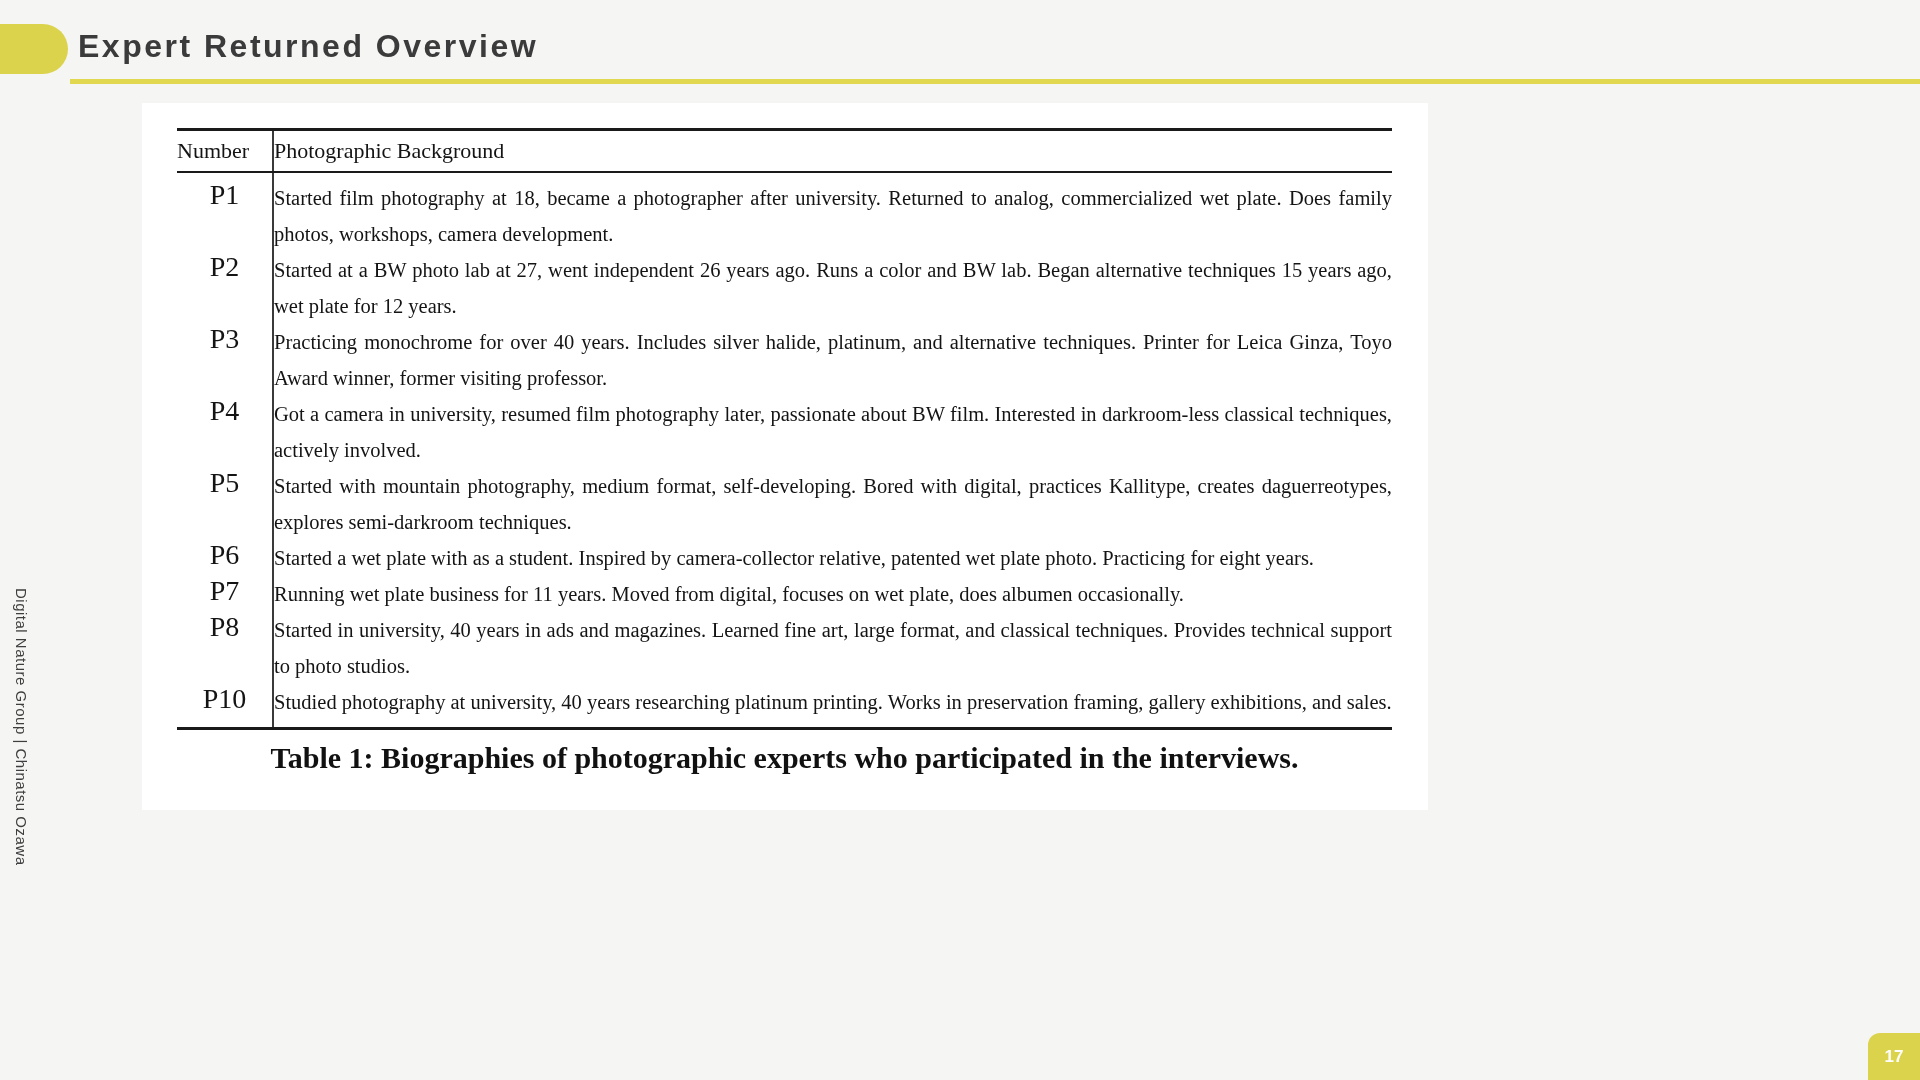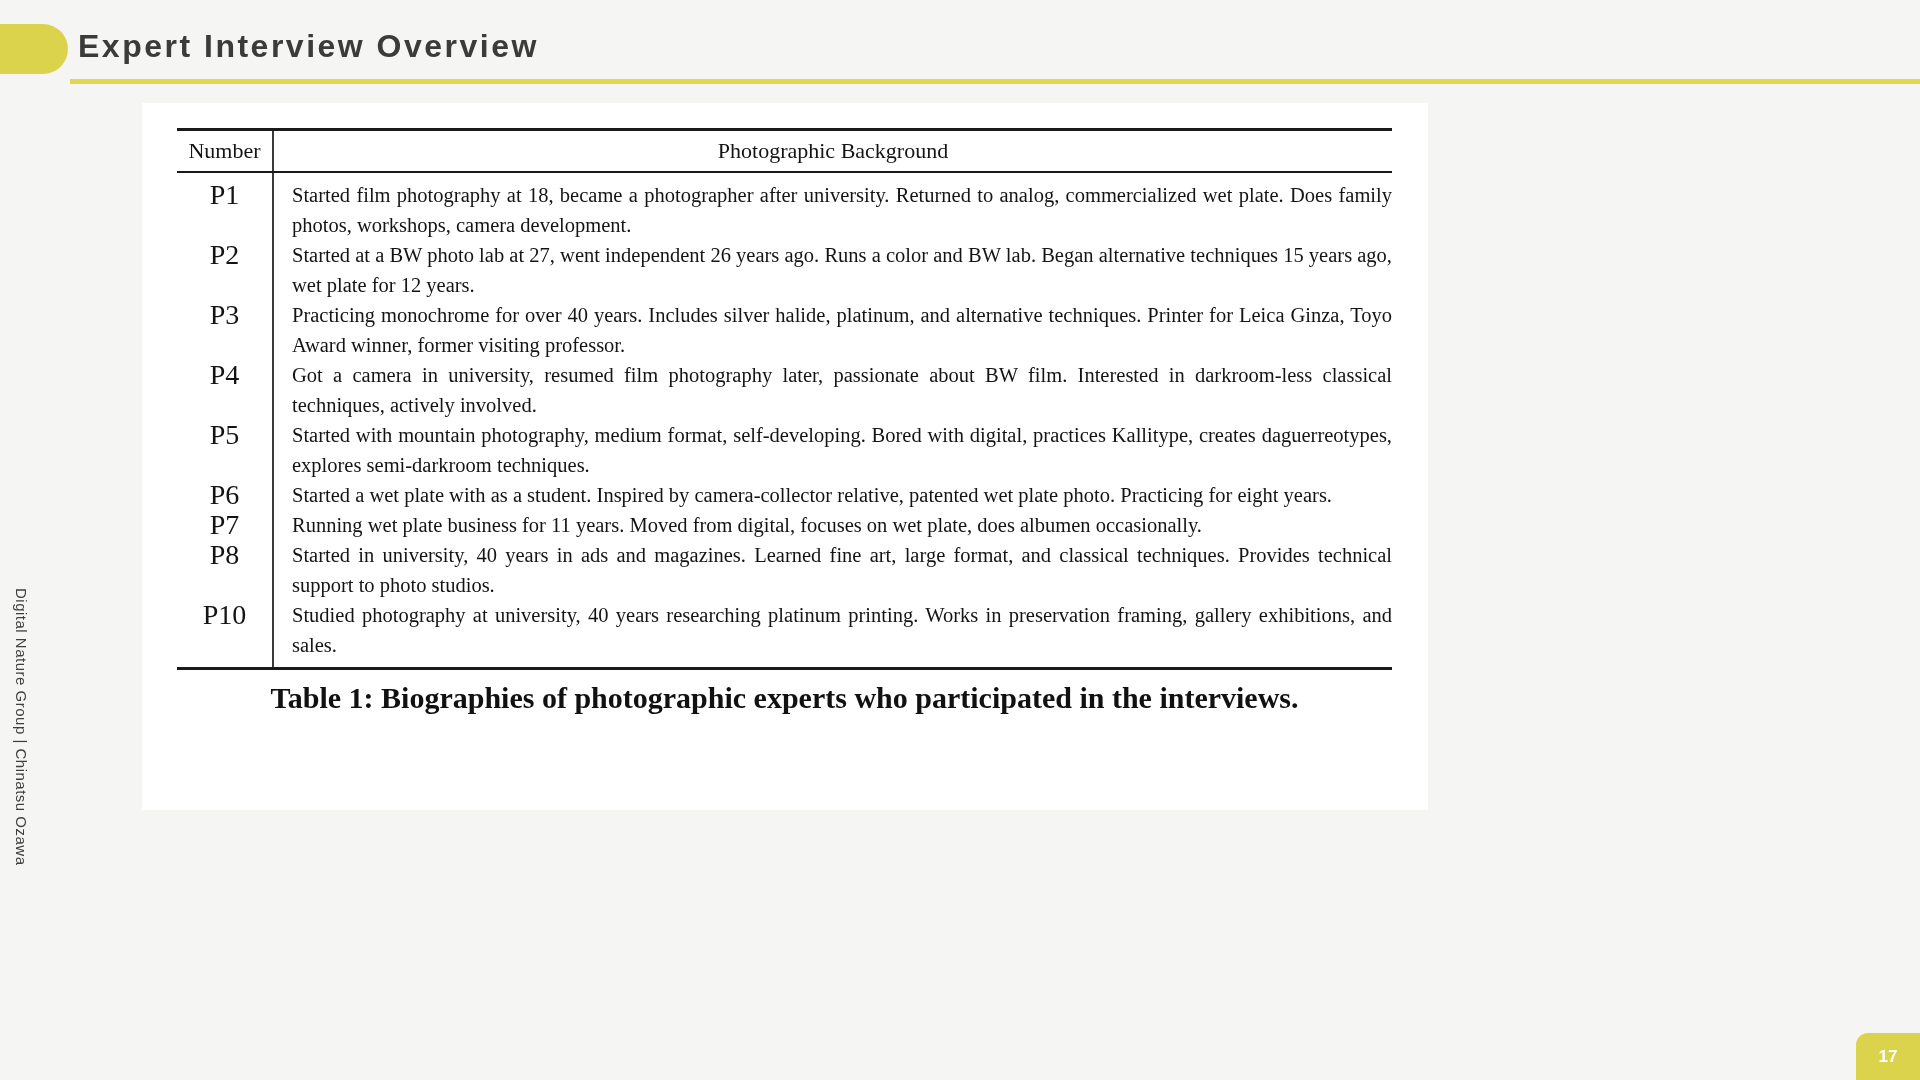--- a/index.html
+++ b/index.html
@@ -58,79 +58,79 @@
     width: 100%;
     border-collapse: collapse;
     font-family: "Liberation Serif", serif;
     color: #141414;
     border-top: 3px solid #1a1a1a;
     border-bottom: 3px solid #1a1a1a;
   }
   table.experts thead th {
     font-size: 22px;
     font-weight: 400;
-    text-align: center;
+    text-align: left;
     padding: 7px 0;
     border-bottom: 2px solid #1a1a1a;
     white-space: nowrap;
   }
   th.h-num {
     width: 96px;
     padding-left: 2px;
     border-right: 2px solid #3a3a3a;
   }
   th.h-desc { padding-left: 15px; }
   td.col-num {
     text-align: center;
     vertical-align: top;
     font-size: 28px;
     line-height: 30px;
     border-right: 2px solid #3a3a3a;
   }
   td.col-desc {
     font-size: 20.5px;
-    line-height: 30px;
+    line-height: 36px;
     text-align: justify;
-    padding-left: 18px;
+    padding-left: 0;
     vertical-align: top;
   }
   tbody tr:first-child td { padding-top: 7px; }
   tbody tr:last-child td { padding-bottom: 7px; }
   .table-caption {
     font-family: "Liberation Serif", serif;
     font-weight: 700;
     font-size: 30px;
     color: #111111;
     text-align: center;
     margin-top: 11px;
   }
 
   
   .page-badge {
     position: absolute;
     right: 0; bottom: 0;
-    width: 64px; height: 47px;
+    width: 52px; height: 47px;
     background: #dcd34d;
     border-top-left-radius: 12px;
     display: flex;
     align-items: center;
     justify-content: center;
   }
   .page-badge span {
     color: #ffffff;
     font-weight: 700;
     font-size: 17px;
   }
 </style>
 </head>
 <body>
 
 <div class="accent-pill"></div>
 
-<h1 class="page-title">Expert Interview Overview</h1>
+<h1 class="page-title">Expert Returned Overview</h1>
 
 <div class="title-underline"></div>
 
 <div class="credit">Digital Nature Group | Chinatsu Ozawa</div>
 
 <div class="card">
   <table class="experts">
     <thead>
       <tr>
         <th class="h-num">Number</th>

